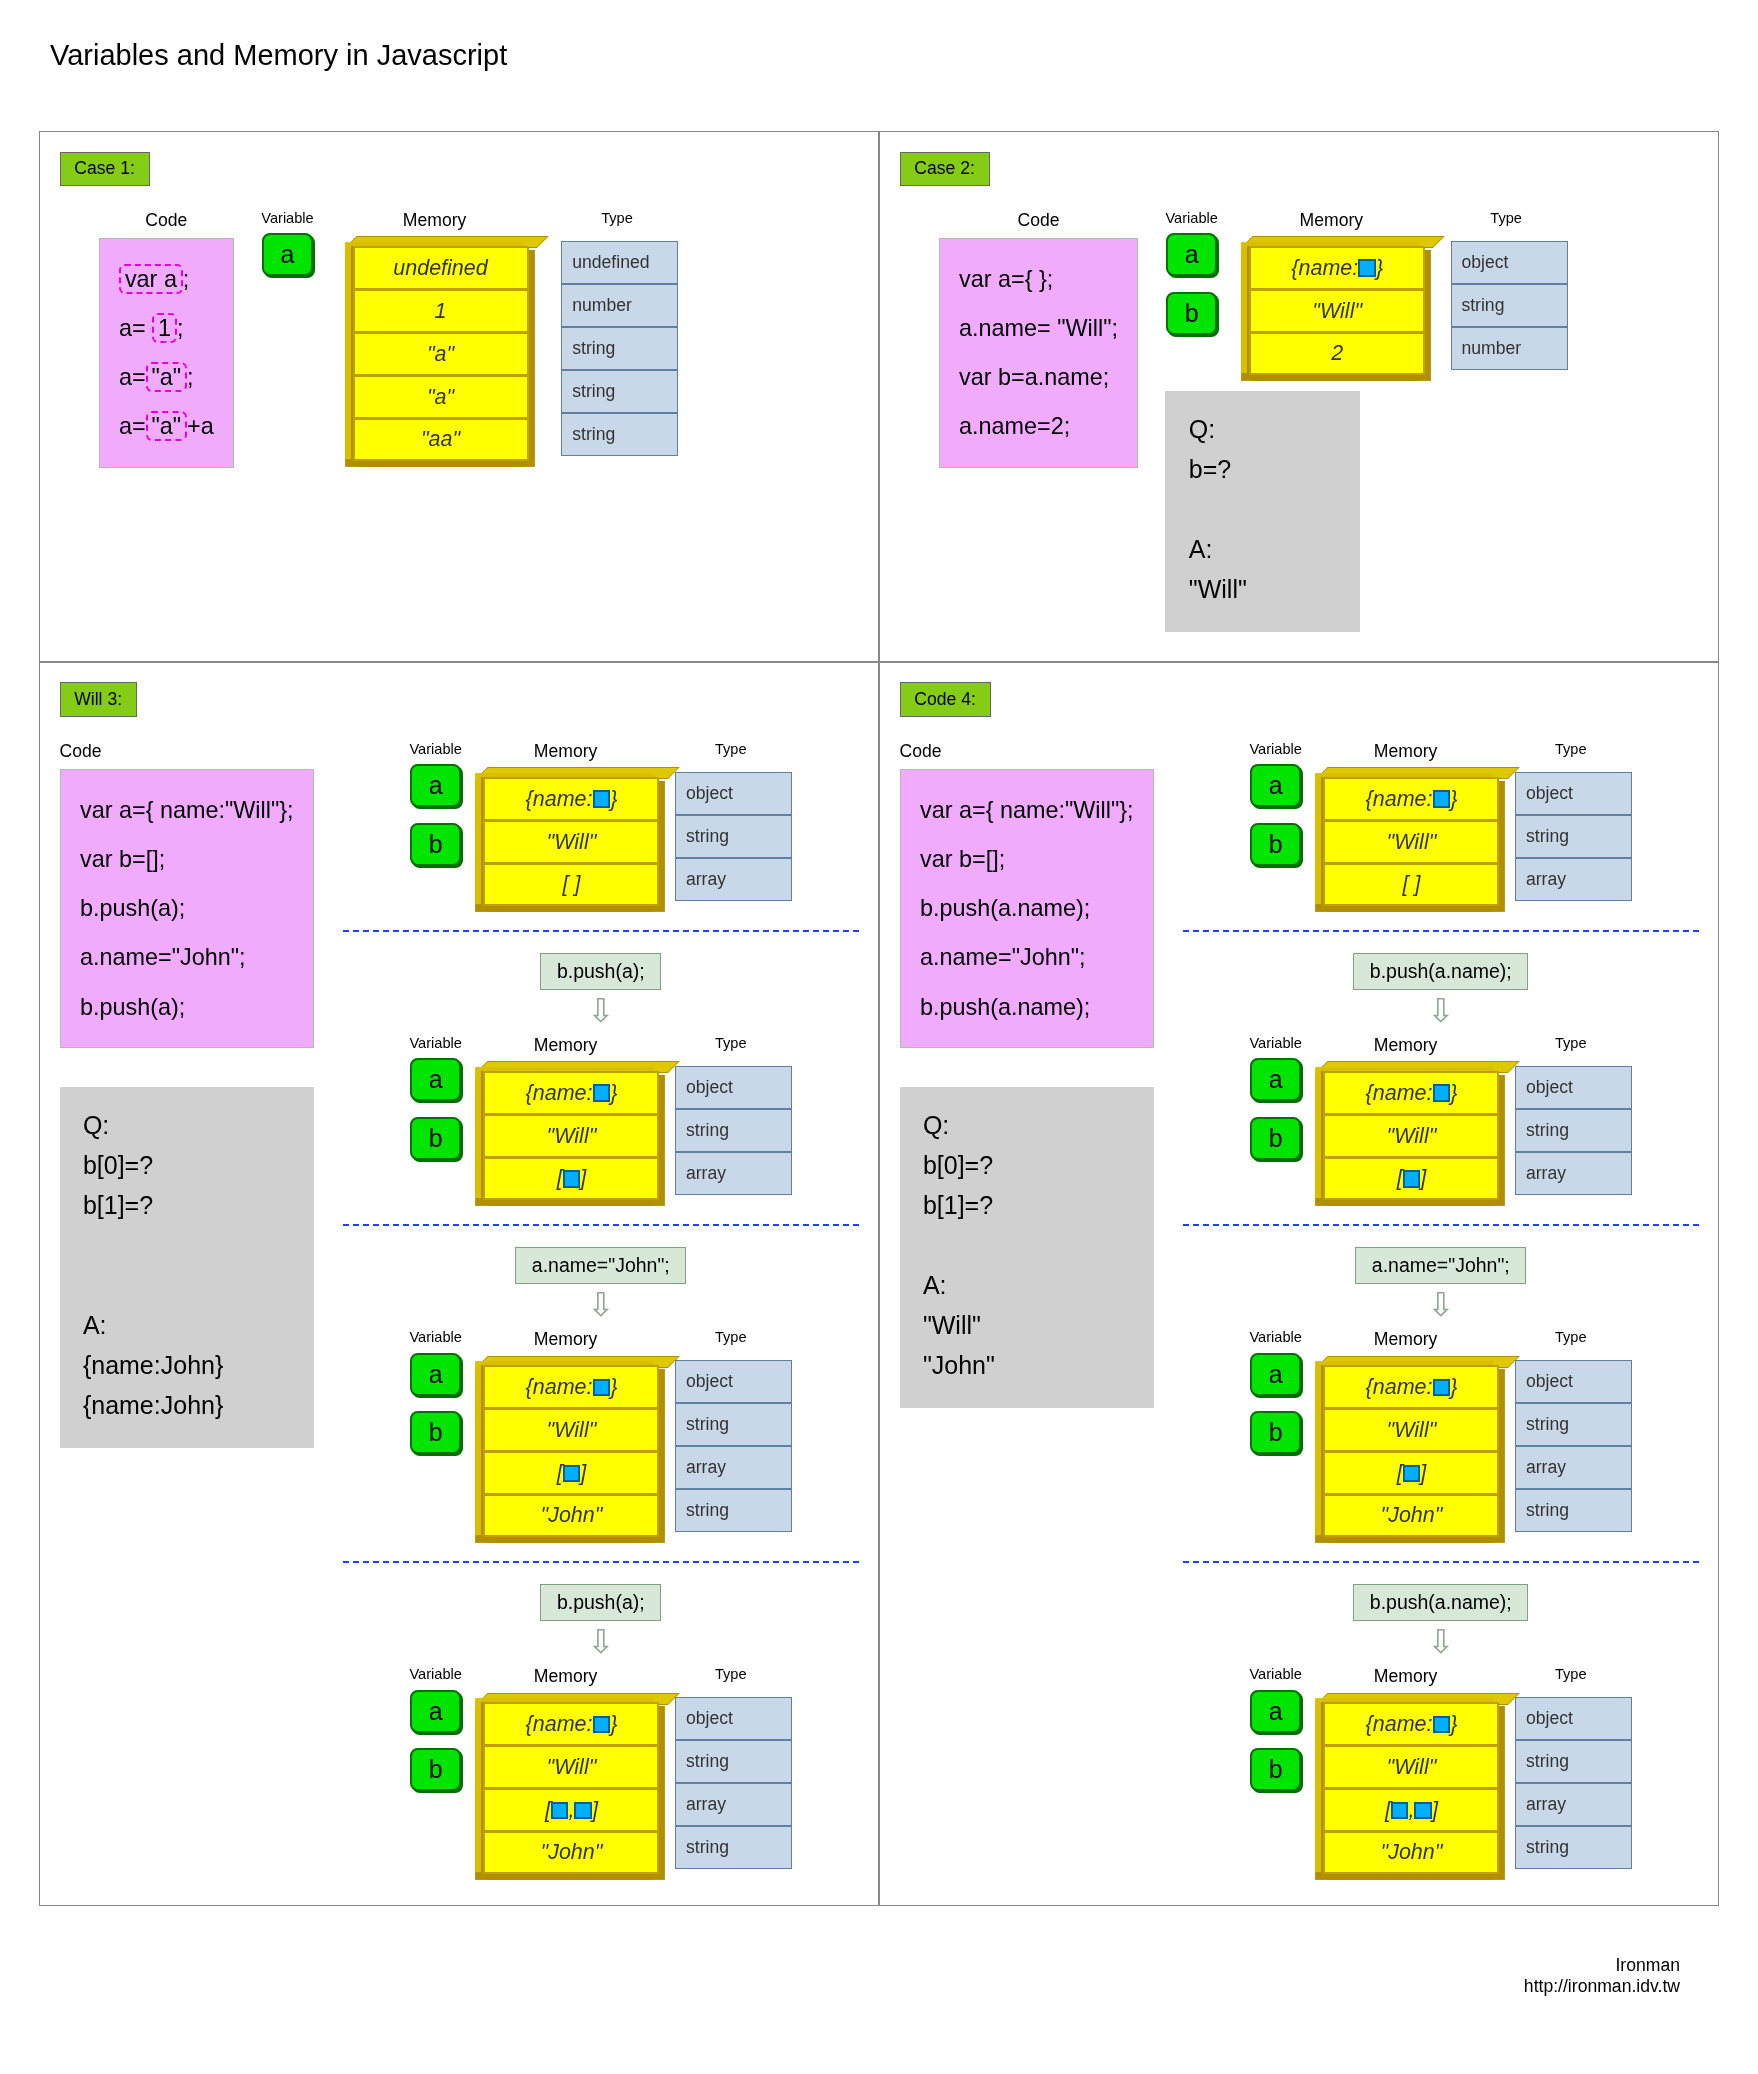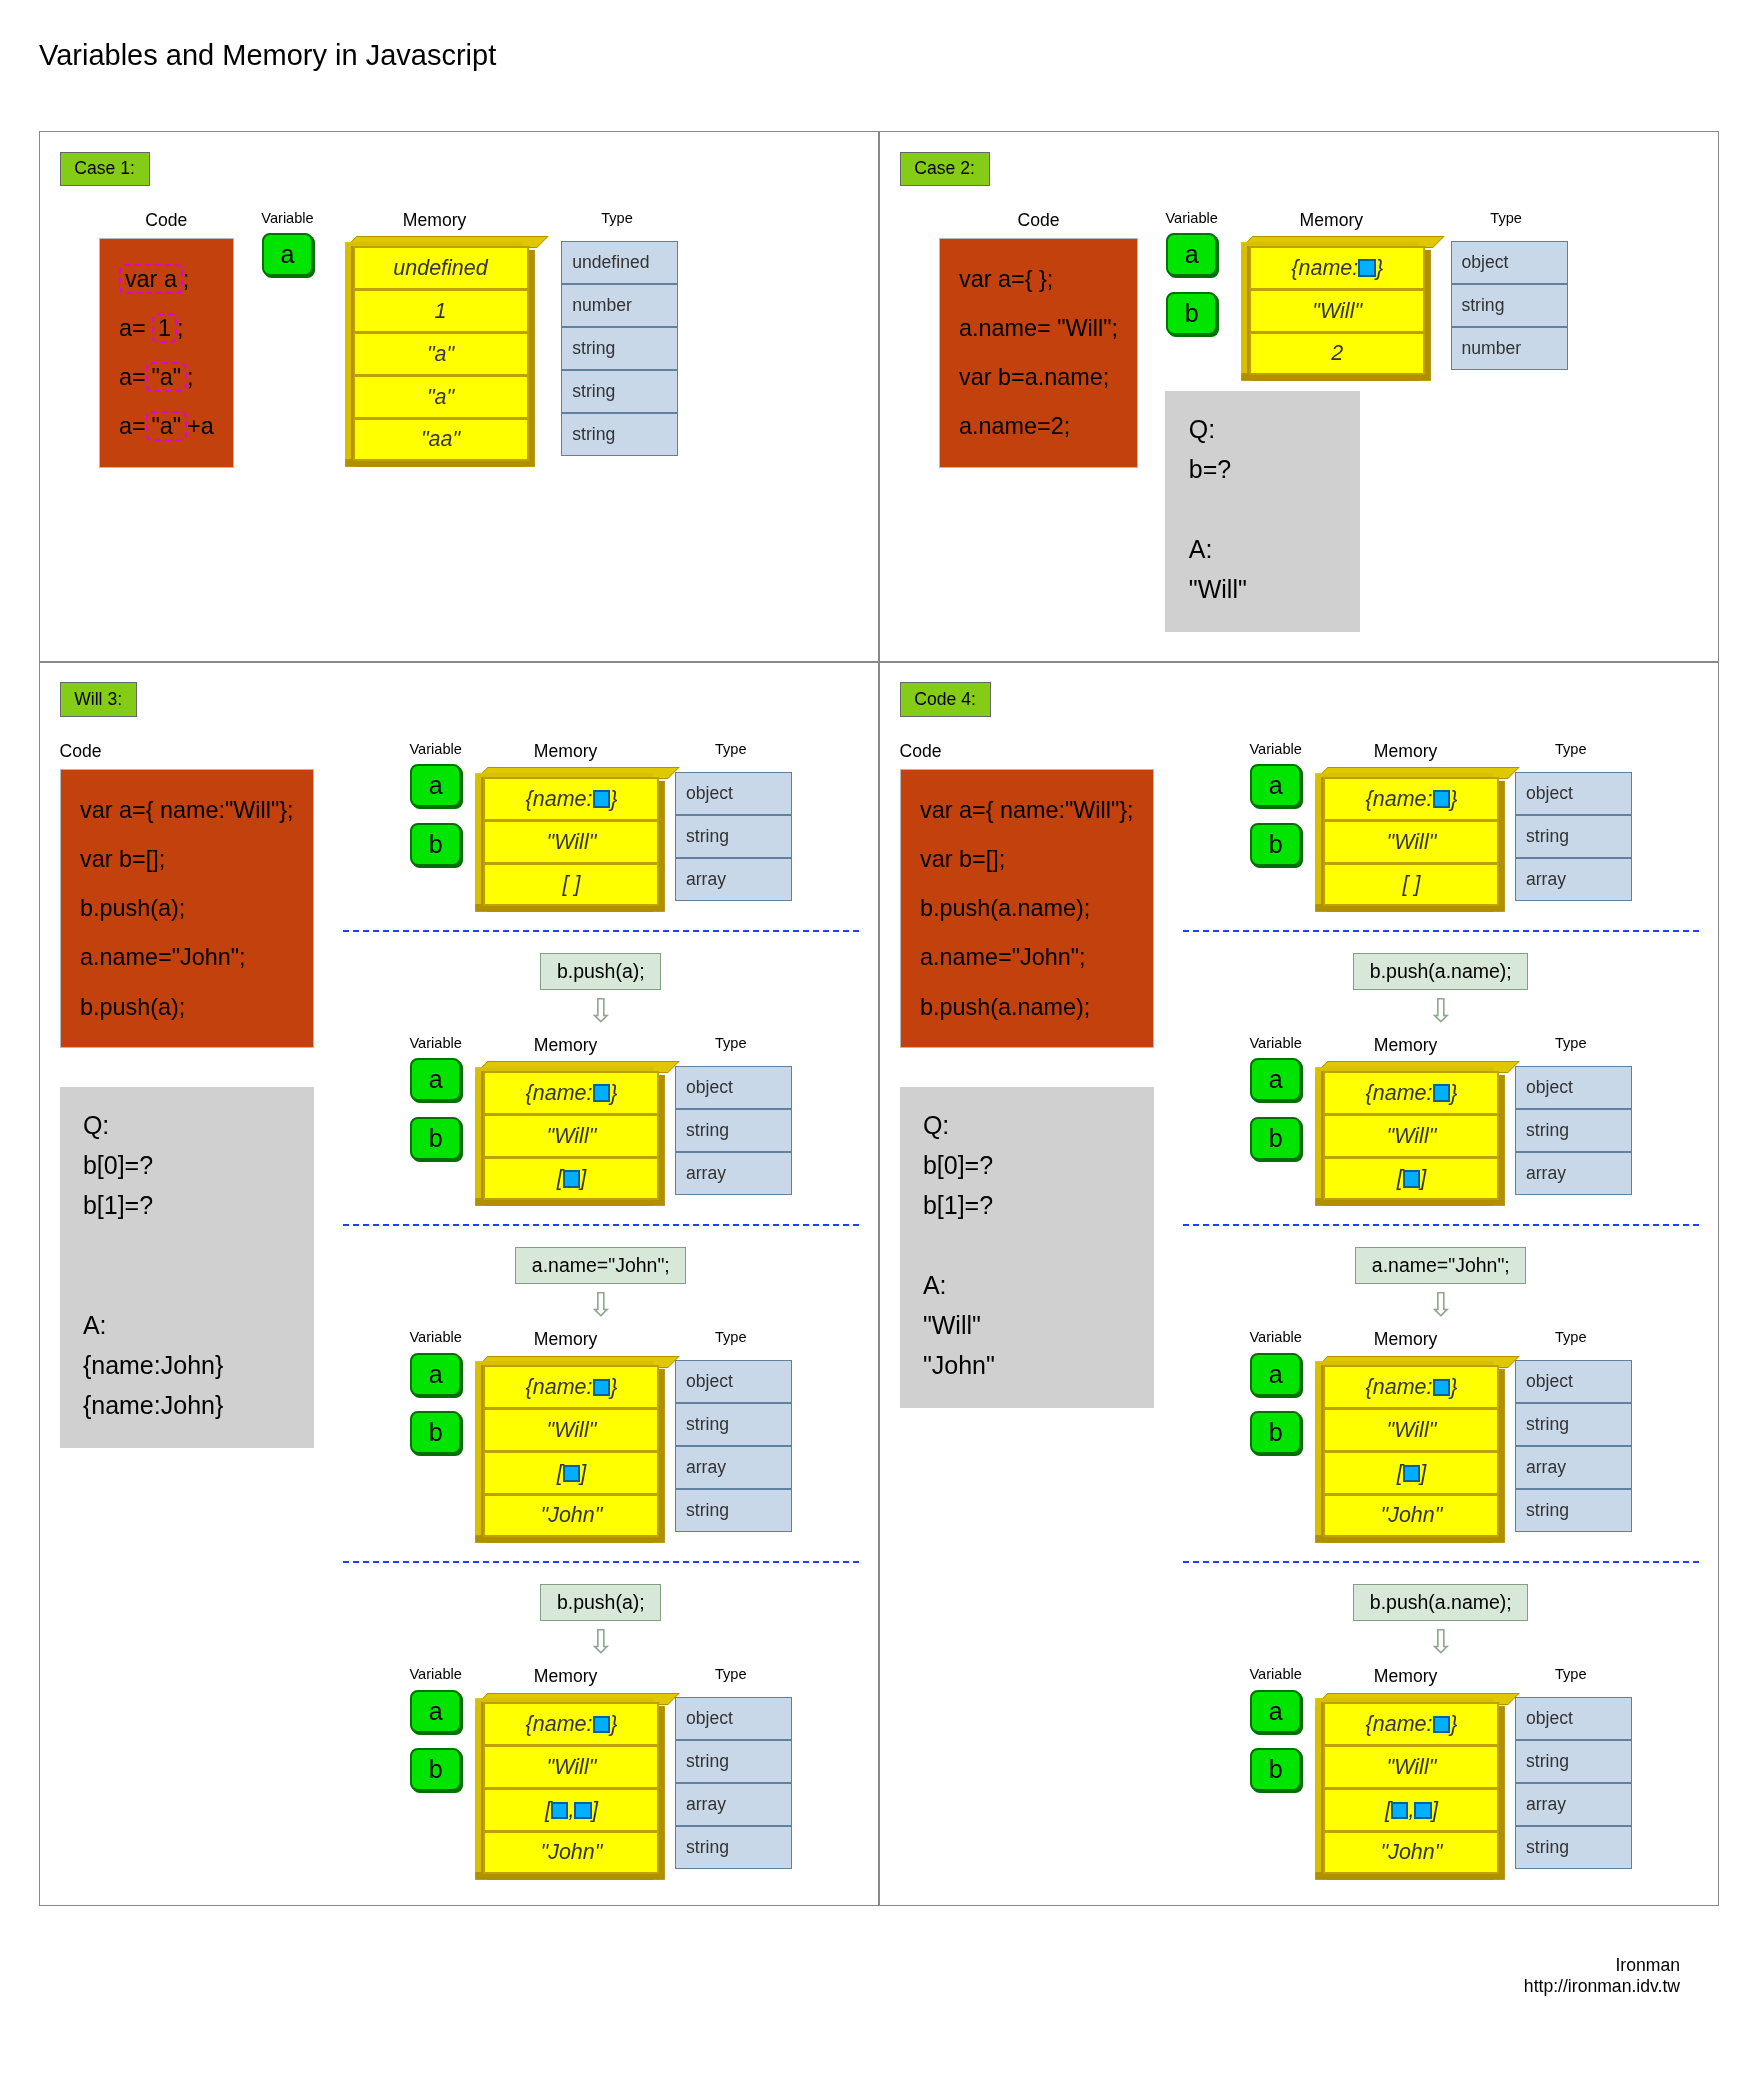--- a/index.html
+++ b/index.html
@@ -7,21 +7,21 @@
     margin: 0;
     padding: 39px;
     font-family: Arial, sans-serif;
     background: #fff;
     color: #000;
     width: 1758px;
   }
   h1 {
     font-size: 29px;
     font-weight: normal;
-    margin: 0 0 59px 0;
+    margin: 0 0 59px 11px;
   }
   .grid {
     display: grid;
     grid-template-columns: 1fr 1fr;
     grid-template-rows: auto auto;
     border-collapse: collapse;
   }
   .cell {
     border: 1px solid #888;
     padding: 19.5px 19.5px 29px 19.5px;
@@ -47,21 +47,21 @@
     margin-bottom: 7.8px;
   }
   .section-label.small { font-size: 14.6px; }
   .code-box {
     border: 1px solid #b8b8b8;
     padding: 15.6px 19.5px;
     font-family: "Comic Sans MS", cursive, sans-serif;
     font-size: 23.4px;
     line-height: 2.1;
     white-space: nowrap;
-    background: #c2410c;
+    background: #f0abfc;
   }
   .code-highlight {
     border: 2px dashed #e400e4;
     border-radius: 5.9px;
     padding: 0 3.9px;
   }
   .var-col {
     display: flex;
     flex-direction: column;
     gap: 15.6px;

